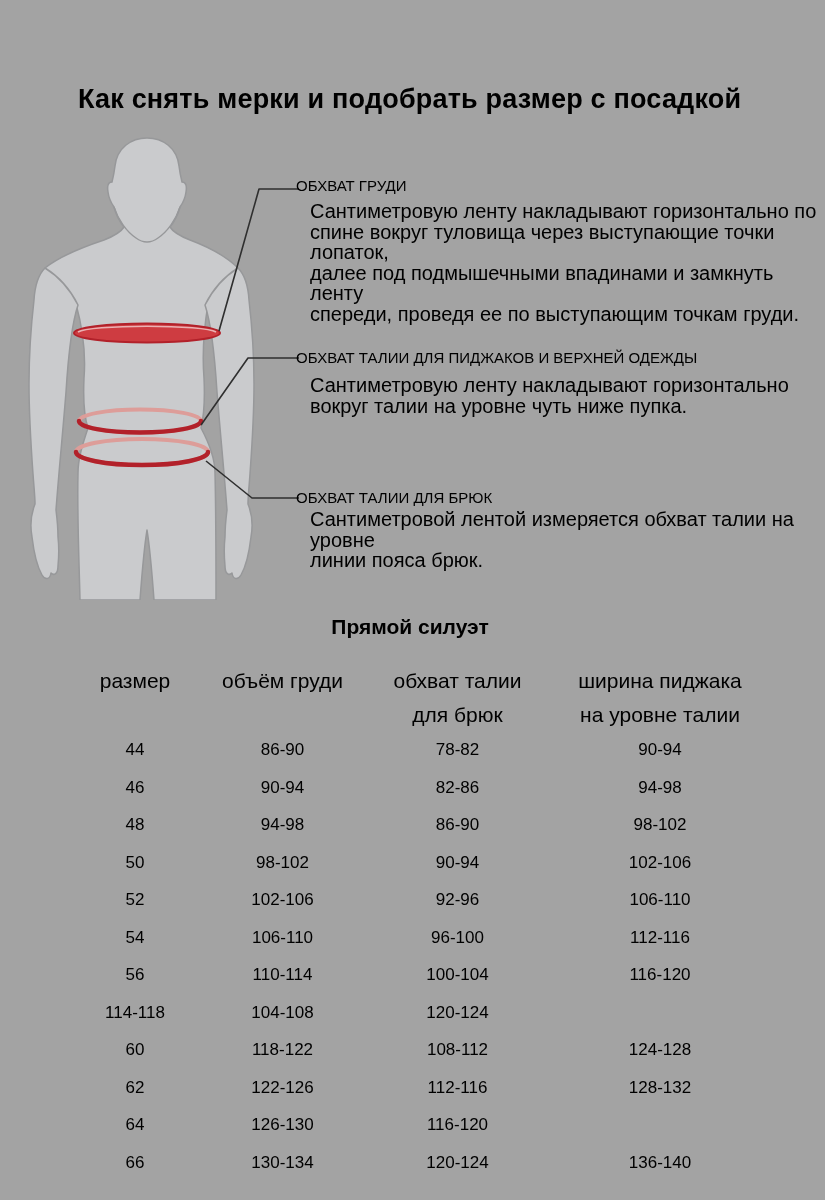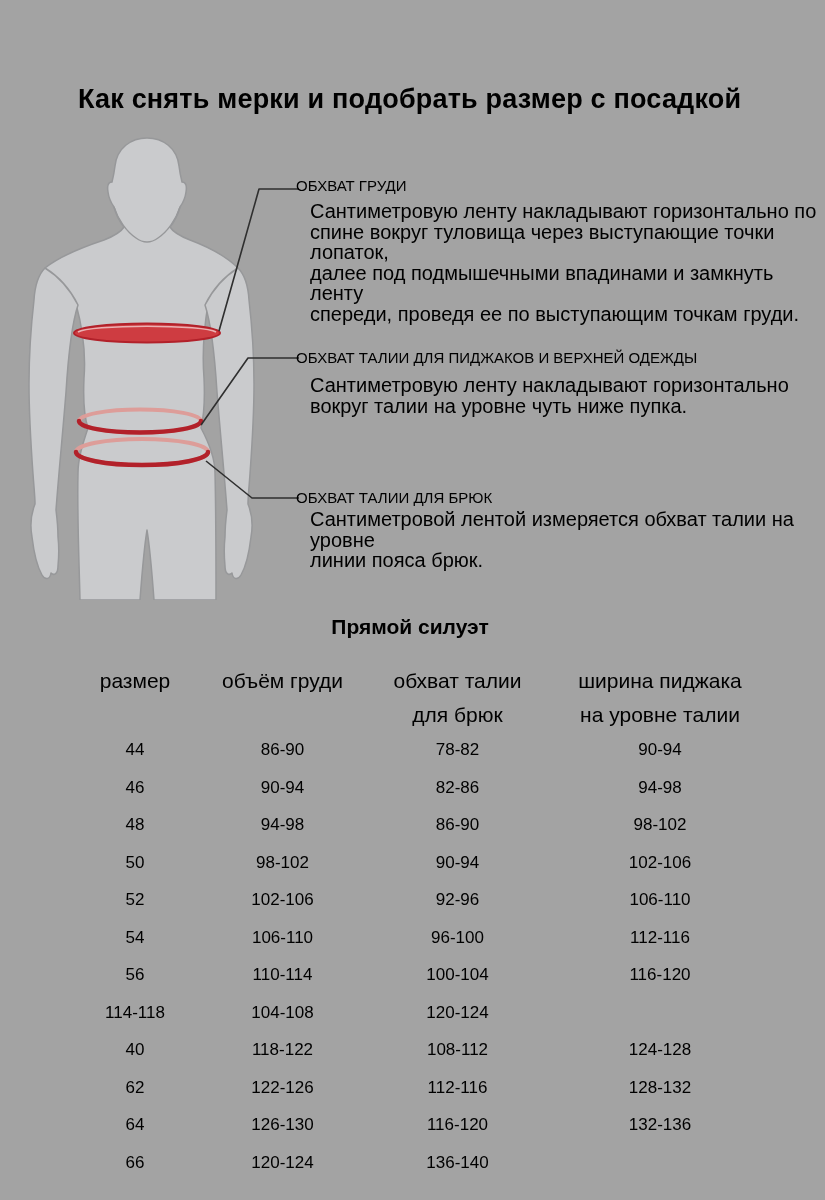--- a/index.html
+++ b/index.html
@@ -173,37 +173,37 @@
         <div class="t-cell">110-114</div>
         <div class="t-cell">100-104</div>
         <div class="t-cell">116-120</div>
       </div>
       <div class="t-row">
         <div class="t-cell">114-118</div>
         <div class="t-cell">104-108</div>
         <div class="t-cell">120-124</div>
       </div>
       <div class="t-row">
-        <div class="t-cell">40</div>
+        <div class="t-cell">60</div>
         <div class="t-cell">118-122</div>
         <div class="t-cell">108-112</div>
         <div class="t-cell">124-128</div>
       </div>
       <div class="t-row">
         <div class="t-cell">62</div>
         <div class="t-cell">122-126</div>
         <div class="t-cell">112-116</div>
         <div class="t-cell">128-132</div>
       </div>
       <div class="t-row">
         <div class="t-cell">64</div>
         <div class="t-cell">126-130</div>
         <div class="t-cell">116-120</div>
-        <div class="t-cell">132-136</div>
       </div>
       <div class="t-row">
         <div class="t-cell">66</div>
+        <div class="t-cell">130-134</div>
         <div class="t-cell">120-124</div>
         <div class="t-cell">136-140</div>
       </div>
     </div>
 
 </div>
 
 </body></html>

